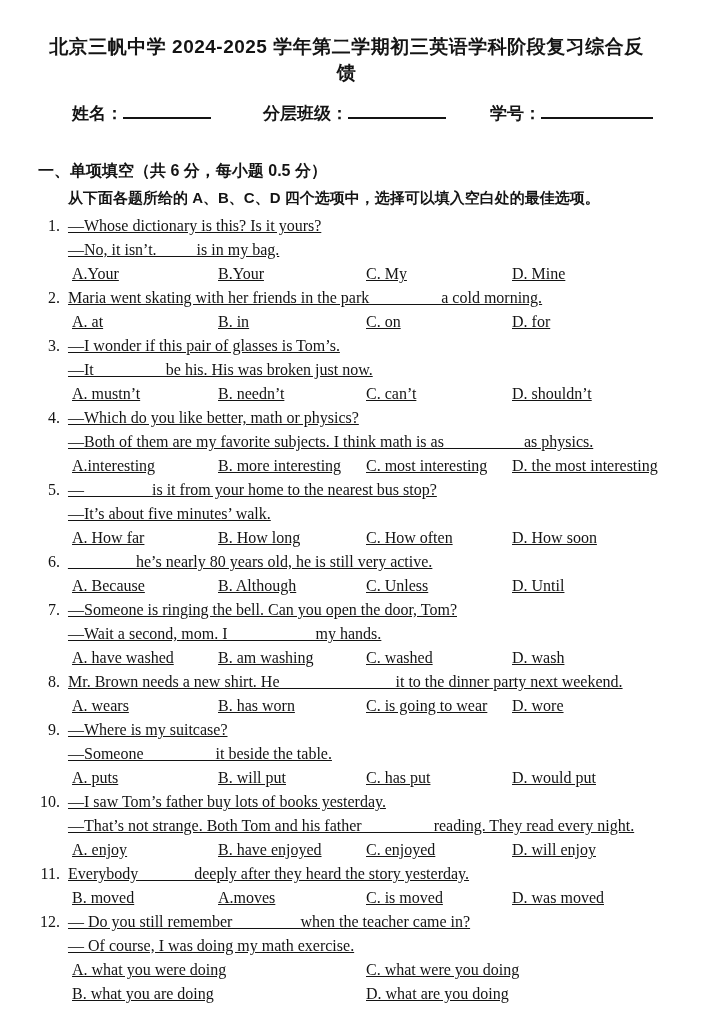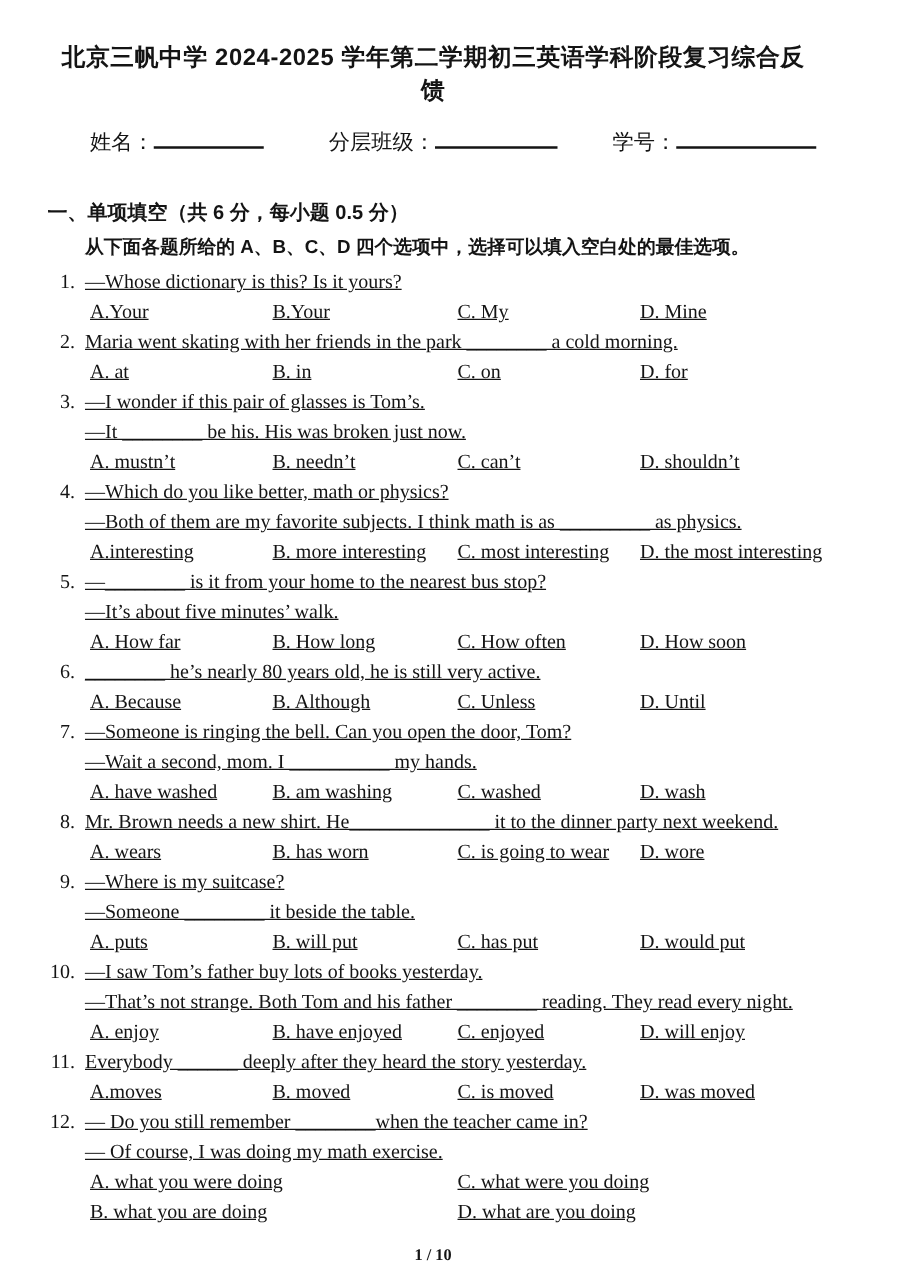--- a/index.html
+++ b/index.html
@@ -11,21 +11,21 @@
   }
   .page { box-sizing:border-box; width:681px; height:1024px; padding:34px 28px 0 40px; }
 
   .title {
     text-align:center; font-weight:bold; font-size:19px; line-height:26px;
     font-family:"Liberation Sans", "DejaVu Sans", sans-serif;
     letter-spacing:0.5px;
   }
   .fields {
     margin-top:13px; padding-left:32px;
-    font-weight:normal; font-size:17px; line-height:28px;
+    font-weight:bold; font-size:17px; line-height:28px;
     font-family:"Liberation Sans", "DejaVu Sans", sans-serif;
     white-space:nowrap;
   }
   .blank { display:inline-block; border-bottom:2px solid #141414; height:18px; vertical-align:baseline; }
   .blank-name { width:88px; margin-right:52px; }
   .blank-class { width:98px; margin-right:44px; }
   .blank-id { width:112px; }
 
   .section-heading {
     margin-top:31px; font-weight:bold; font-size:16px; line-height:24px;
@@ -65,20 +65,21 @@
   </div>
 
   <div class="section-heading">一、单项填空（共 6 分，每小题 0.5 分）</div>
   <div class="instruction">从下面各题所给的 A、B、C、D 四个选项中，选择可以填入空白处的最佳选项。</div>
 
   <div class="questions">
       <div class="q">
         <div class="qnum">1.</div>
         <div class="qbody">
           <div class="qline">—Whose dictionary is this? Is it yours?</div>
+          <div class="qline">—No, it isn’t. ____ is in my bag.</div>
           <div class="opts cols4">
             <span class="opt">A.Your</span>
             <span class="opt">B.Your</span>
             <span class="opt">C. My</span>
             <span class="opt">D. Mine</span>
           </div>
         </div>
       </div>
       <div class="q">
         <div class="qnum">2.</div>
@@ -192,22 +193,22 @@
             <span class="opt">C. enjoyed</span>
             <span class="opt">D. will enjoy</span>
           </div>
         </div>
       </div>
       <div class="q">
         <div class="qnum">11.</div>
         <div class="qbody">
           <div class="qline">Everybody ______ deeply after they heard the story yesterday.</div>
           <div class="opts cols4">
+            <span class="opt">B. moved</span>
             <span class="opt">A.moves</span>
-            <span class="opt">B. moved</span>
             <span class="opt">C. is moved</span>
             <span class="opt">D. was moved</span>
           </div>
         </div>
       </div>
       <div class="q">
         <div class="qnum">12.</div>
         <div class="qbody">
           <div class="qline">— Do you still remember ________when the teacher came in?</div>
           <div class="qline">— Of course, I was doing my math exercise.</div>

